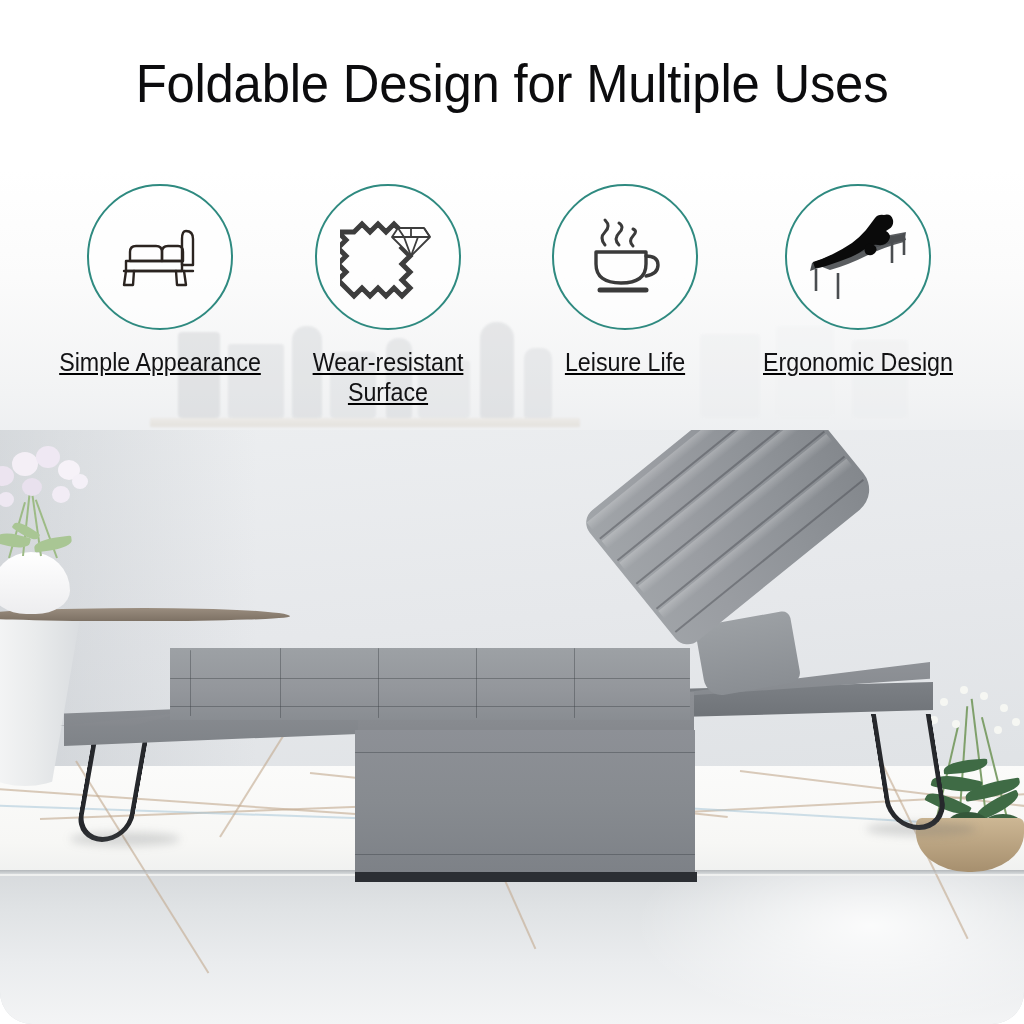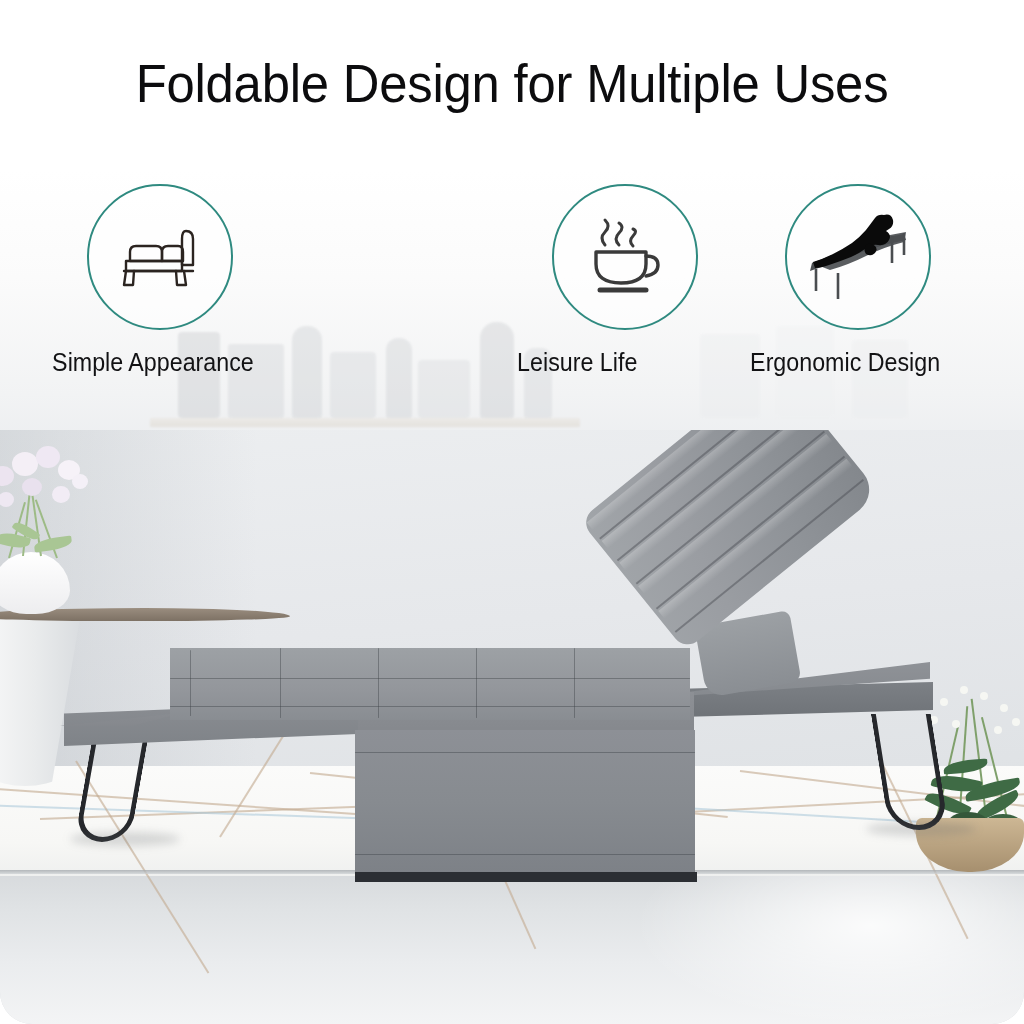--- a/index.html
+++ b/index.html
@@ -48,21 +48,21 @@
     letter-spacing:-0.2px;
     color:#0c0c0e;
     transform:scaleX(.94); transform-origin:center top;
     white-space:nowrap;
   }
 
   .features{
     position:absolute; left:0; top:184px; width:1024px; height:250px;
   }
   .feature{
-    position:absolute; top:0; width:232px; 
+    position:absolute; top:0; width:232px; text-align:center;text-decoration:underline;
   }
   .feature.f0{ left:44px; }
   .feature.f1{ left:272px; }
   .feature.f2{ left:509px; }
   .feature.f3{ left:742px; }
 
   .circle{
     width:146px; height:146px; margin:0 auto;
     border:2px solid #2f8a80;
     border-radius:50%;
@@ -265,20 +265,41 @@
                 <path d="M10 50 h69"></path>
                 <path d="M12 50 l-2 14 h9 l1-14"></path>
                 <path d="M70 50 l2 14 h-9 l-1-14"></path>
               </g>
             </svg>
           </span>
         </div>
         <div class="feat-label">Simple Appearance</div>
       </div>
 
+      <div class="feature f1">
+        <div class="circle">
+          <span>
+            <svg width="96" height="94" viewBox="0 0 96 94">
+              <g fill="none" stroke="#3d3d3d" stroke-width="5" stroke-linejoin="miter" stroke-linecap="square">
+                <path d="M14 22 l8-8 8 8 8-8 8 8 8-8 8 8
+                         l8 8 -8 8 8 8 -8 8 8 8 -8 8 8 8 -8 8
+                         l-8 -8 -8 8 -8 -8 -8 8 -8 -8 -8 8 -8 -8
+                         l-8 -8 8 -8 -8 -8 8 -8 -8 -8 8 -8 -8 -8 z"></path>
+              </g>
+              <g fill="none" stroke="#3d3d3d" stroke-width="1.8" stroke-linejoin="round">
+                <path d="M58 18 h26 l6 9 -19 19 -19 -19 z" fill="#ffffff"></path>
+                <path d="M58 18 l6 9 M84 18 l6 9 M52 27 h38"></path>
+                <path d="M64 27 l7 19 M78 27 l-7 19 M71 18 v9"></path>
+              </g>
+            </svg>
+          </span>
+        </div>
+        <div class="feat-label">Wear-resistant
+Surface</div>
+      </div>
 
       <div class="feature f3">
         <div class="circle">
           <span>
             <svg width="108" height="92" viewBox="0 0 108 92">
               <path d="M8 52 L44 38 q22 -10 42 -14 l16 -3 -2 10 q-20 5 -38 14 -18 9 -36 14 z" fill="#5a5d60"></path>
               <path d="M8 52 l-2 8 34 -12 q24 -10 44 -15 l18 -4 -2 -6 -16 3 q-20 4 -42 14 z" fill="#4b4e51"></path>
               <g stroke="#4a4d50" stroke-width="2.6">
                 <line x1="12" y1="58" x2="12" y2="80"></line>
                 <line x1="34" y1="62" x2="34" y2="88"></line>

